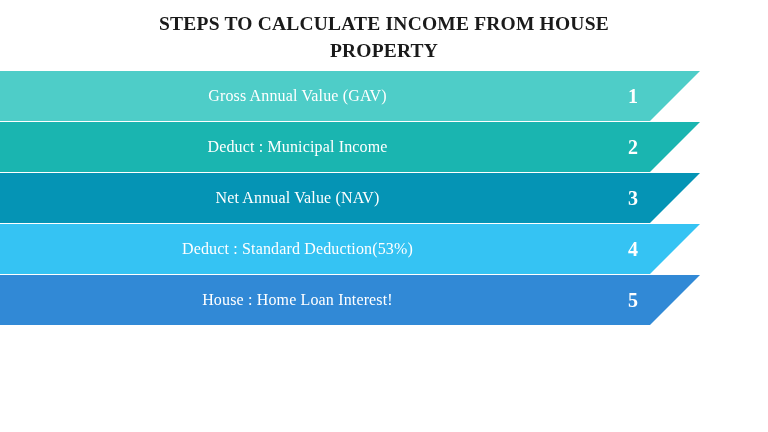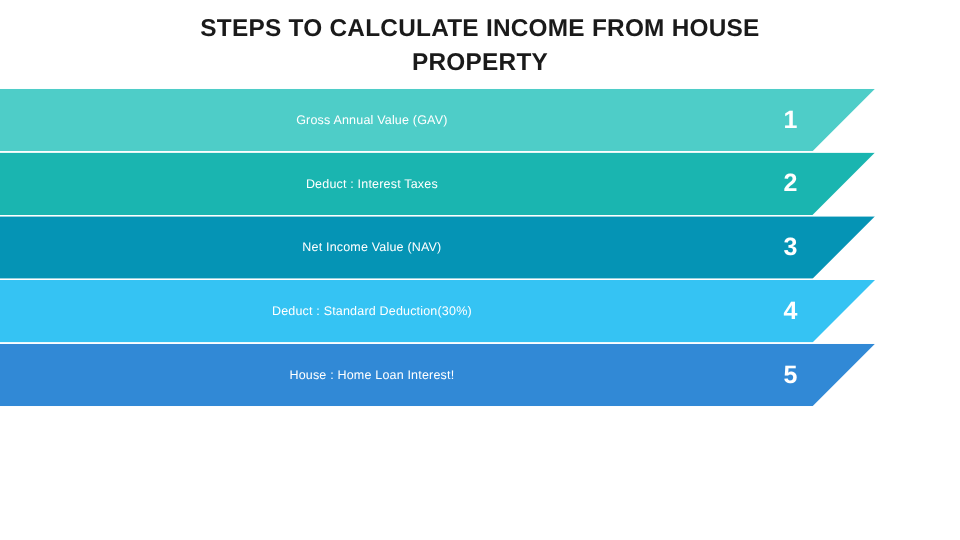--- a/index.html
+++ b/index.html
@@ -6,20 +6,21 @@
   html, body {
     width:768px; height:432px;
     background:#ffffff;
     font-family:"Liberation Sans", sans-serif;
     overflow:hidden;
   }
   .page {
     position:relative;
     width:768px; height:432px;
     background:#ffffff;
+    font-family:Liberation Serif, serif;
   }
 
   
   .title {
     position:absolute;
     left:0; top:10px;
     width:768px;
     text-align:center;
     font-size:19.5px;
     font-weight:bold;
@@ -51,21 +52,21 @@
   }
 
   .row .label {
     position:absolute;
     left:0; top:0;
     width:660px;
     height:50px;
     display:flex;
     align-items:center;
     justify-content:center;
-    font-size:10px;
+    font-size:16px;
     color:#ffffff;
     letter-spacing:0.15px;
     padding-right:65px;
   }
 
   .row .num {
     position:absolute;
     right:62px;
     top:0;
     height:50px;
@@ -86,33 +87,33 @@
   <div class="stack">
 
     <div class="row">
       <div class="shape" style="background:#4ecdc8"></div>
       <div class="label">Gross Annual Value (GAV)</div>
       <div class="num">1</div>
     </div>
 
     <div class="row">
       <div class="shape" style="background:#1ab5b0"></div>
-      <div class="label">Deduct : Interest Taxes</div>
+      <div class="label">Deduct : Municipal Income</div>
       <div class="num">2</div>
     </div>
 
     <div class="row">
       <div class="shape" style="background:#0594b5"></div>
-      <div class="label">Net Income Value (NAV)</div>
+      <div class="label">Net Annual Value (NAV)</div>
       <div class="num">3</div>
     </div>
 
     <div class="row">
       <div class="shape" style="background:#35c3f3"></div>
-      <div class="label">Deduct : Standard Deduction(30%)</div>
+      <div class="label">Deduct : Standard Deduction(53%)</div>
       <div class="num">4</div>
     </div>
 
     <div class="row">
       <div class="shape" style="background:#3189d6"></div>
       <div class="label">House : Home Loan Interest!</div>
       <div class="num">5</div>
     </div>
 
 

